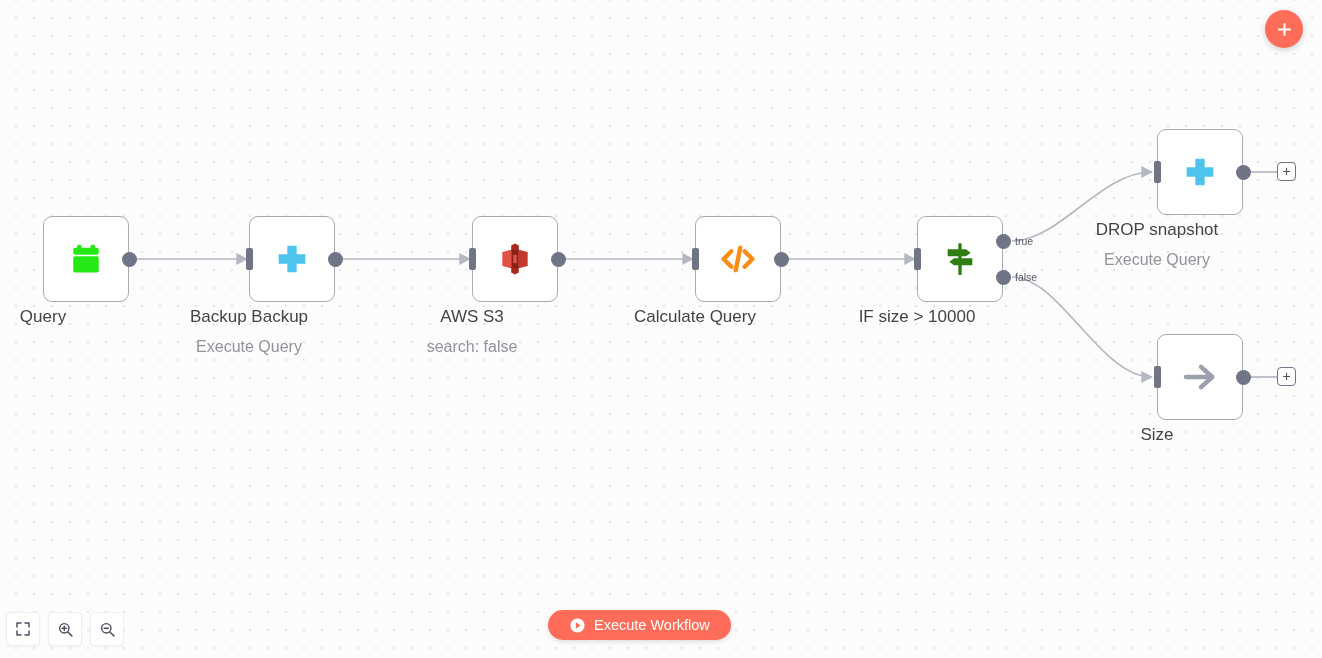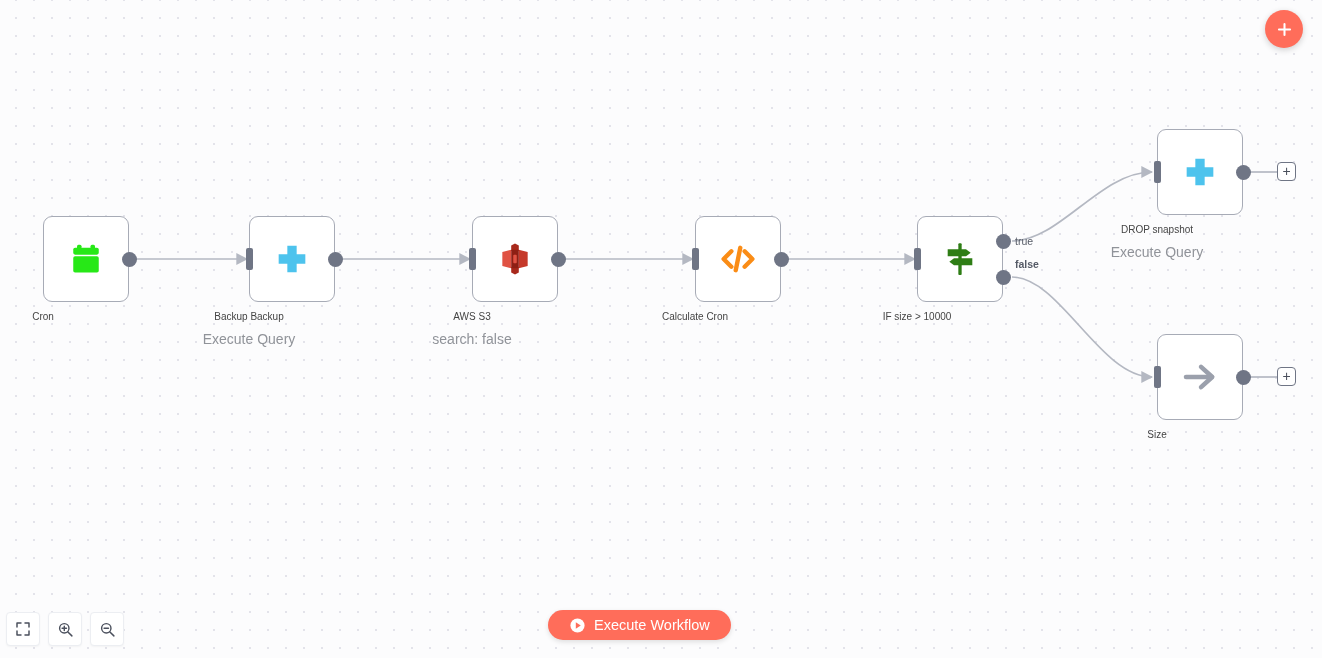--- a/index.html
+++ b/index.html
@@ -15,22 +15,22 @@
   #canvas{position:absolute;inset:0;}
   #wires{position:absolute;inset:0;width:1322px;height:658px;pointer-events:none;}
 
   
   .node{position:absolute;width:86px;height:86px;box-sizing:border-box;
         background:#fff;border:1.6px solid #a7abb6;border-radius:9px;
         display:flex;align-items:center;justify-content:center;}
   .node-wrap{position:absolute;}
   .labels{position:absolute;left:50%;transform:translateX(-50%);
           top:92px;text-align:center;white-space:nowrap;}
-  .ntitle{font-size:10px;color:#444444;line-height:17px;}
-  .nsub{font-size:14px;color:#909399;line-height:15px;margin-top:7px;}
+  .ntitle{font-size:17px;color:#444444;line-height:17px;}
+  .nsub{font-size:16px;color:#909399;line-height:15px;margin-top:14px;}
 
   
   .out-dot{position:absolute;width:15px;height:15px;border-radius:50%;
            background:#6f7585;}
   .in-bar{position:absolute;width:7px;height:22px;border-radius:2px;
           background:#6f7585;}
   .port-label{position:absolute;font-size:10.5px;color:#555a66;line-height:12px;}
 
   
   .plus-sq{position:absolute;width:19px;height:19px;box-sizing:border-box;
@@ -84,21 +84,21 @@
     <div class="node">
       <svg class="ic" width="36" height="36" viewBox="0 0 24 24">
         <rect x="6" y="2.5" width="3" height="4" rx="1" fill="#27e817"></rect>
         <rect x="15" y="2.5" width="3" height="4" rx="1" fill="#27e817"></rect>
         <rect x="3.5" y="4.5" width="17" height="4.6" rx="1.2" fill="#27e817"></rect>
         <rect x="3.5" y="10.2" width="17" height="10.8" rx="1.2" fill="#27e817"></rect>
       </svg>
     </div>
     <div class="out-dot" style="left:79px;top:36px;"></div>
     <div class="labels">
-      <div class="ntitle">Cron</div>
+      <div class="ntitle">Query</div>
     </div>
   </div>
 
   <div class="node-wrap" style="left:249px;top:216px;">
     <div class="node">
       <svg class="ic" width="40" height="40" viewBox="0 0 24 24">
         <path d="M9.2 4 h5.6 v5.2 h5.2 v5.6 h-5.2 v5.2 h-5.6 v-5.2 h-5.2 v-5.6 h5.2 z" fill="#4dc3ed"></path>
       </svg>
     </div>
     <div class="in-bar" style="left:-3px;top:32px;"></div>
@@ -134,39 +134,39 @@
         <g fill="none" stroke="#fa8c16" stroke-width="2.5" stroke-linecap="round" stroke-linejoin="round">
           <polyline points="8.2,7.6 3.8,12 8.2,16.4"></polyline>
           <polyline points="15.8,7.6 20.2,12 15.8,16.4"></polyline>
           <line x1="13.3" y1="5.6" x2="10.7" y2="18.4"></line>
         </g>
       </svg>
     </div>
     <div class="in-bar" style="left:-3px;top:32px;"></div>
     <div class="out-dot" style="left:79px;top:36px;"></div>
     <div class="labels">
-      <div class="ntitle">Calculate Cron</div>
+      <div class="ntitle">Calculate Query</div>
     </div>
   </div>
 
   <div class="node-wrap" style="left:917px;top:216px;">
     <div class="node">
       <svg class="ic" width="40" height="40" viewBox="0 0 24 24">
         <g fill="#2e7d15">
           <rect x="11" y="2.6" width="2" height="19" rx="0.6"></rect>
           <path d="M4.6 6.2 H15.6 L18.4 8.3 L15.6 10.4 H4.6 Z"></path>
           <path d="M19.4 11.6 H8.4 L5.6 13.7 L8.4 15.8 H19.4 Z"></path>
         </g>
       </svg>
     </div>
     <div class="in-bar" style="left:-3px;top:32px;"></div>
     <div class="out-dot" style="left:79px;top:18px;"></div>
     <div class="out-dot" style="left:79px;top:54px;"></div>
     <div class="port-label" style="left:98px;top:19px;">true</div>
-    <div class="port-label" style="left:98px;top:42px;font-weight:bold;">false</div>
+    <div class="port-label" style="left:98px;top:55px;">false</div>
     <div class="labels">
       <div class="ntitle">IF size &gt; 10000</div>
     </div>
   </div>
 
   <div class="node-wrap" style="left:1157px;top:129px;">
     <div class="node">
       <svg class="ic" width="40" height="40" viewBox="0 0 24 24">
         <path d="M9.2 4 h5.6 v5.2 h5.2 v5.6 h-5.2 v5.2 h-5.6 v-5.2 h-5.2 v-5.6 h5.2 z" fill="#4dc3ed"></path>
       </svg>

